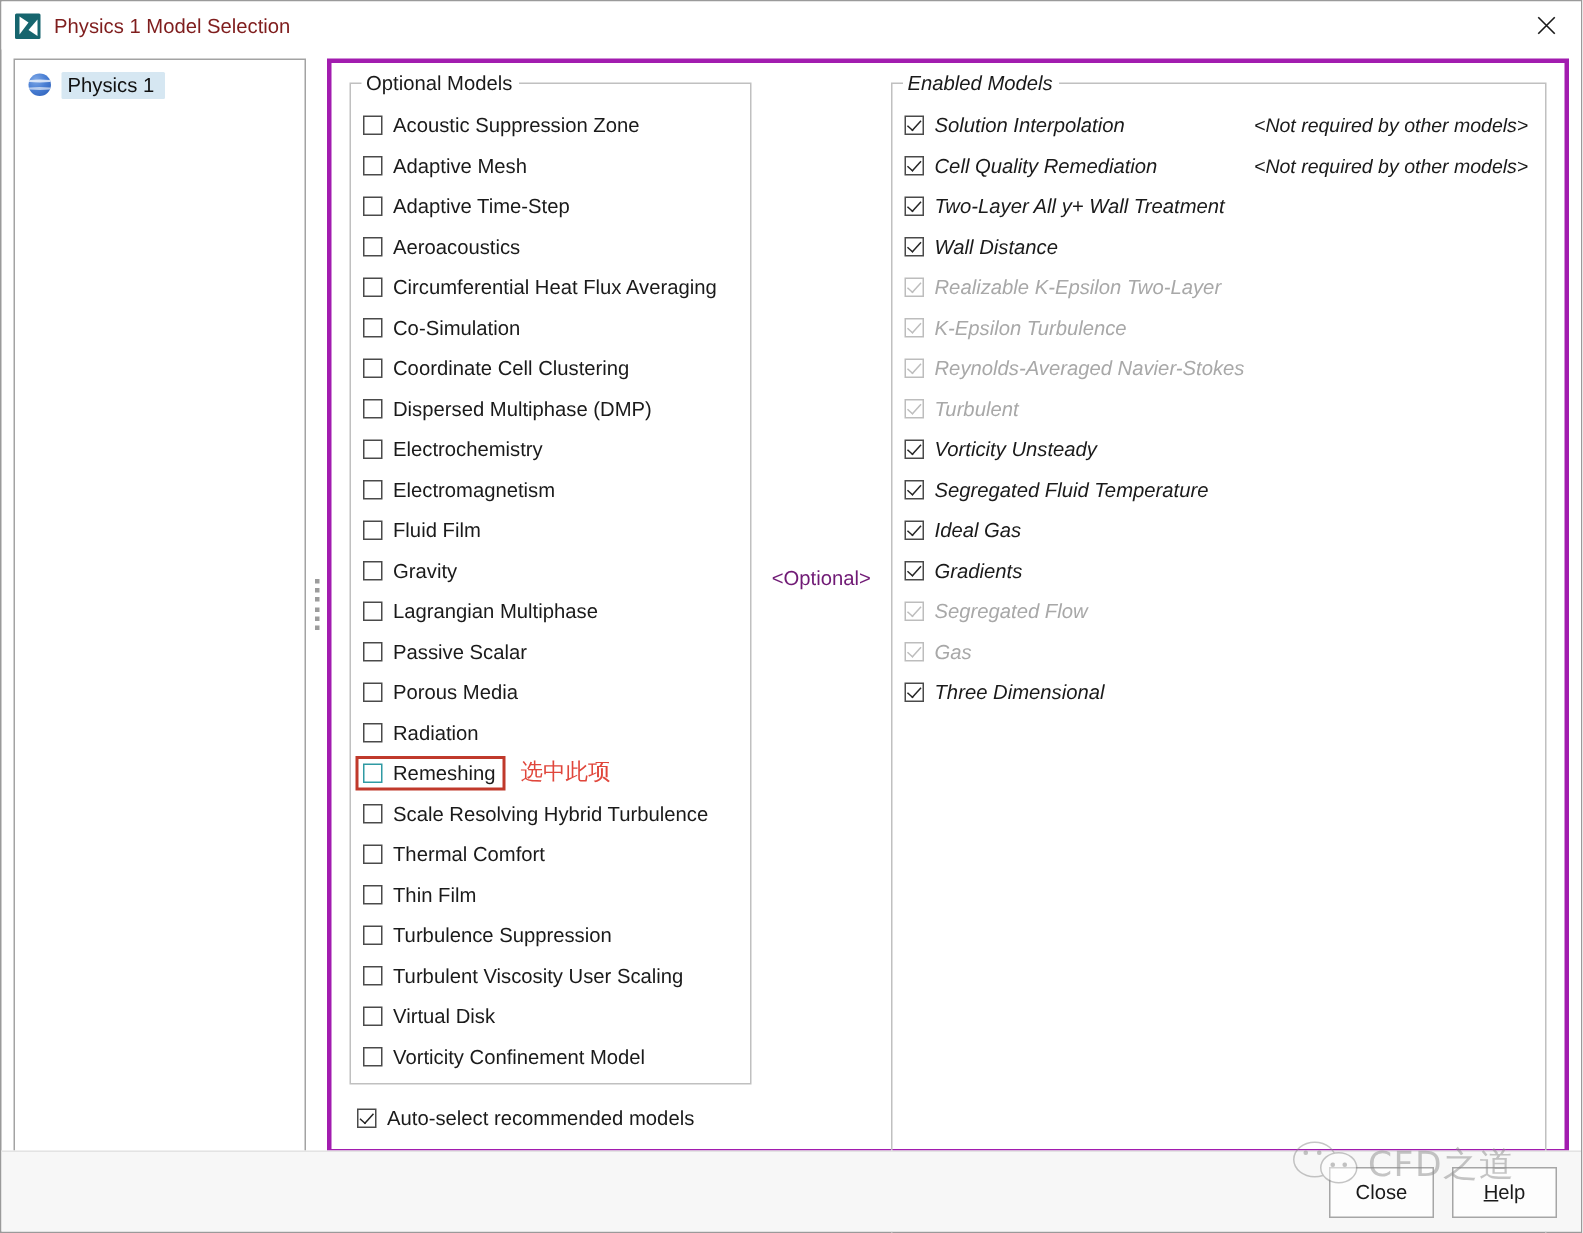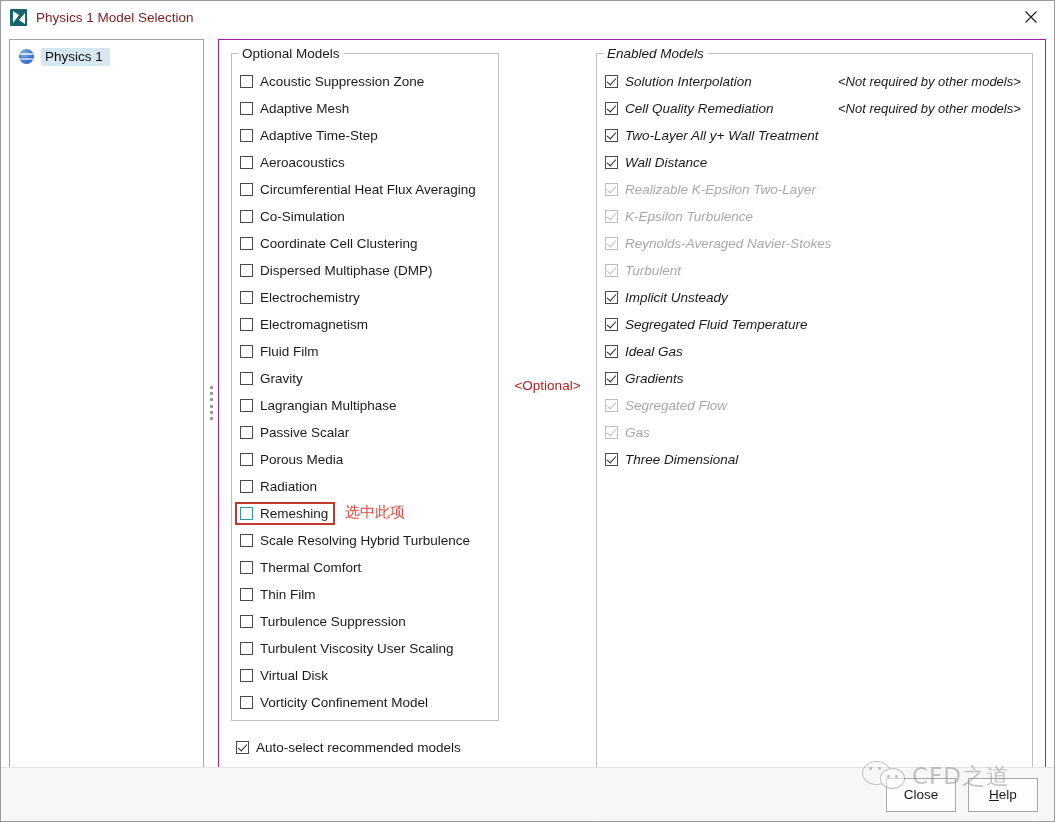--- a/index.html
+++ b/index.html
@@ -162,21 +162,21 @@
   }
   #splitter-grip i {
     display: block;
     width: 3px; height: 3px;
     background: #9c9c9c;
   }
 
   
   #main-panel {
     flex: 1 1 auto;
-    border: 1px solid #a21caf;
+    border: 3px solid #a21caf;
     background: #ffffff;
     box-sizing: border-box;
     position: relative;
     height: 730px;
     display: flex;
     flex-direction: column;
     justify-content: center;
   }
   #groups-row {
     display: flex;
@@ -209,21 +209,21 @@
   }
   #middle-col {
     flex: 1 1 auto;
     display: flex;
     align-items: center;
     justify-content: center;
     padding-bottom: 10px;
   }
   #optional-tag {
     font-size: 13.5px;
-    color: #b91c1c;
+    color: #701a75;
     white-space: nowrap;
   }
   #enabled-group {
     width: 437px;
     flex: 0 0 437px;
     height: 772px;
     font-style: italic;
   }
 
   
@@ -534,21 +534,21 @@
               <div class="cbrow disabled">
                 <span class="cbox checked"></span>
                 <span class="cblabel">Reynolds-Averaged Navier-Stokes</span>
               </div>
               <div class="cbrow disabled">
                 <span class="cbox checked"></span>
                 <span class="cblabel">Turbulent</span>
               </div>
               <div class="cbrow">
                 <span class="cbox checked"></span>
-                <span class="cblabel">Implicit Unsteady</span>
+                <span class="cblabel">Vorticity Unsteady</span>
               </div>
               <div class="cbrow">
                 <span class="cbox checked"></span>
                 <span class="cblabel">Segregated Fluid Temperature</span>
               </div>
               <div class="cbrow">
                 <span class="cbox checked"></span>
                 <span class="cblabel">Ideal Gas</span>
               </div>
               <div class="cbrow">

